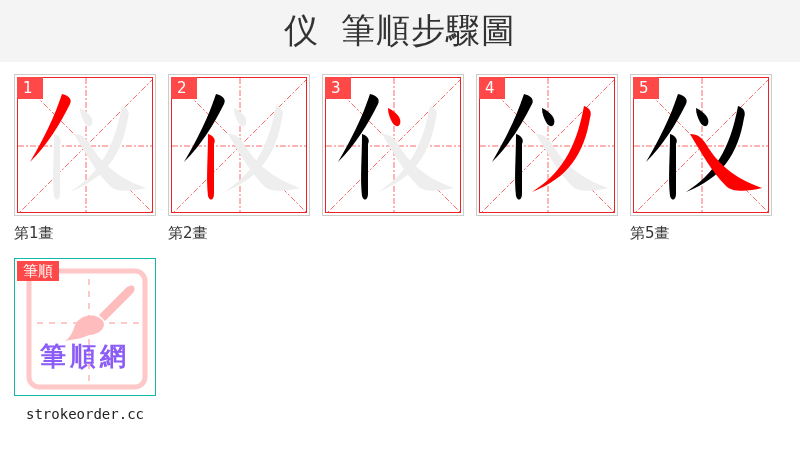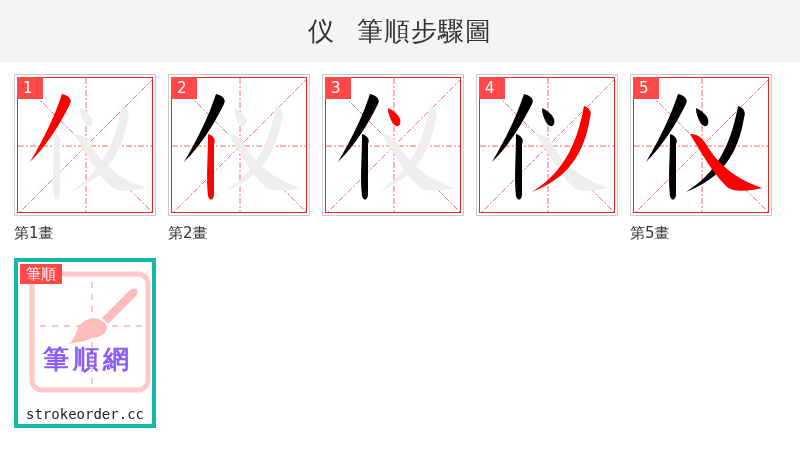--- a/index.html
+++ b/index.html
@@ -1,29 +1,29 @@
 <!DOCTYPE html>
 <html><head>
 <meta charset="utf-8">
 <style>
   * { box-sizing: border-box; margin: 0; padding: 0; }
   html, body { width: 800px; height: 458px; background: #ffffff; overflow: hidden; }
   body { font-family: "DejaVu Sans", "Liberation Sans", sans-serif; position: relative; }
   .header { position: absolute; left: 0; top: 0; width: 800px; height: 62px; background: #f4f4f4;
             display: flex; align-items: center; justify-content: center; }
-  .header h1 { font-weight: normal; font-size: 26px; color: #333; letter-spacing: 1px; }
+  .header h1 { font-weight: normal; font-size: 34px; color: #333; letter-spacing: 1px; }
   .header .ch { margin-right: 22px; }
   .card { position: absolute; top: 74px; width: 142px; }
   .box { position: relative; width: 142px; height: 142px; border: 1px solid #cccccc; background: #fff; }
   .inner { position: absolute; left: 2px; top: 2px; width: 136px; height: 136px; border: 1px solid #ee2222; overflow: hidden; }
   .inner svg { position: absolute; left: 0; top: 0; }
   .num { position: absolute; left: 2px; top: 2px; width: 26px; height: 22px; background: #ff4848; color: #fff;
          font-size: 15px; line-height: 22px; padding-left: 6px; z-index: 3; }
   .label { text-align: left; font-size: 15px; color: #333; margin-top: 8px; }
-  .logo { position: absolute; left: 14px; top: 258px; width: 142px; height: 170px; border: 4px solid #14b8a6; background:#fff; }
+  .logo { position: absolute; left: 14px; top: 258px; width: 142px; height: 138px; border: 1px solid #14b8a6; background:#fff; }
   .logo .tag { position: absolute; left: 2px; top: 2px; background: #ff4848; color: #fff; font-size: 15px; line-height: 20px; padding: 0 6px; z-index: 2; }
   .site { position: absolute; left: 14px; top: 406px; width: 142px; text-align: center; font-family: "DejaVu Sans Mono", monospace; font-size: 14px; color: #222; }
 </style>
 </head>
 <body>
 
 <div class="header">
   <h1><span class="ch">仪</span><span>筆順步驟圖</span></h1>
 </div>
 

